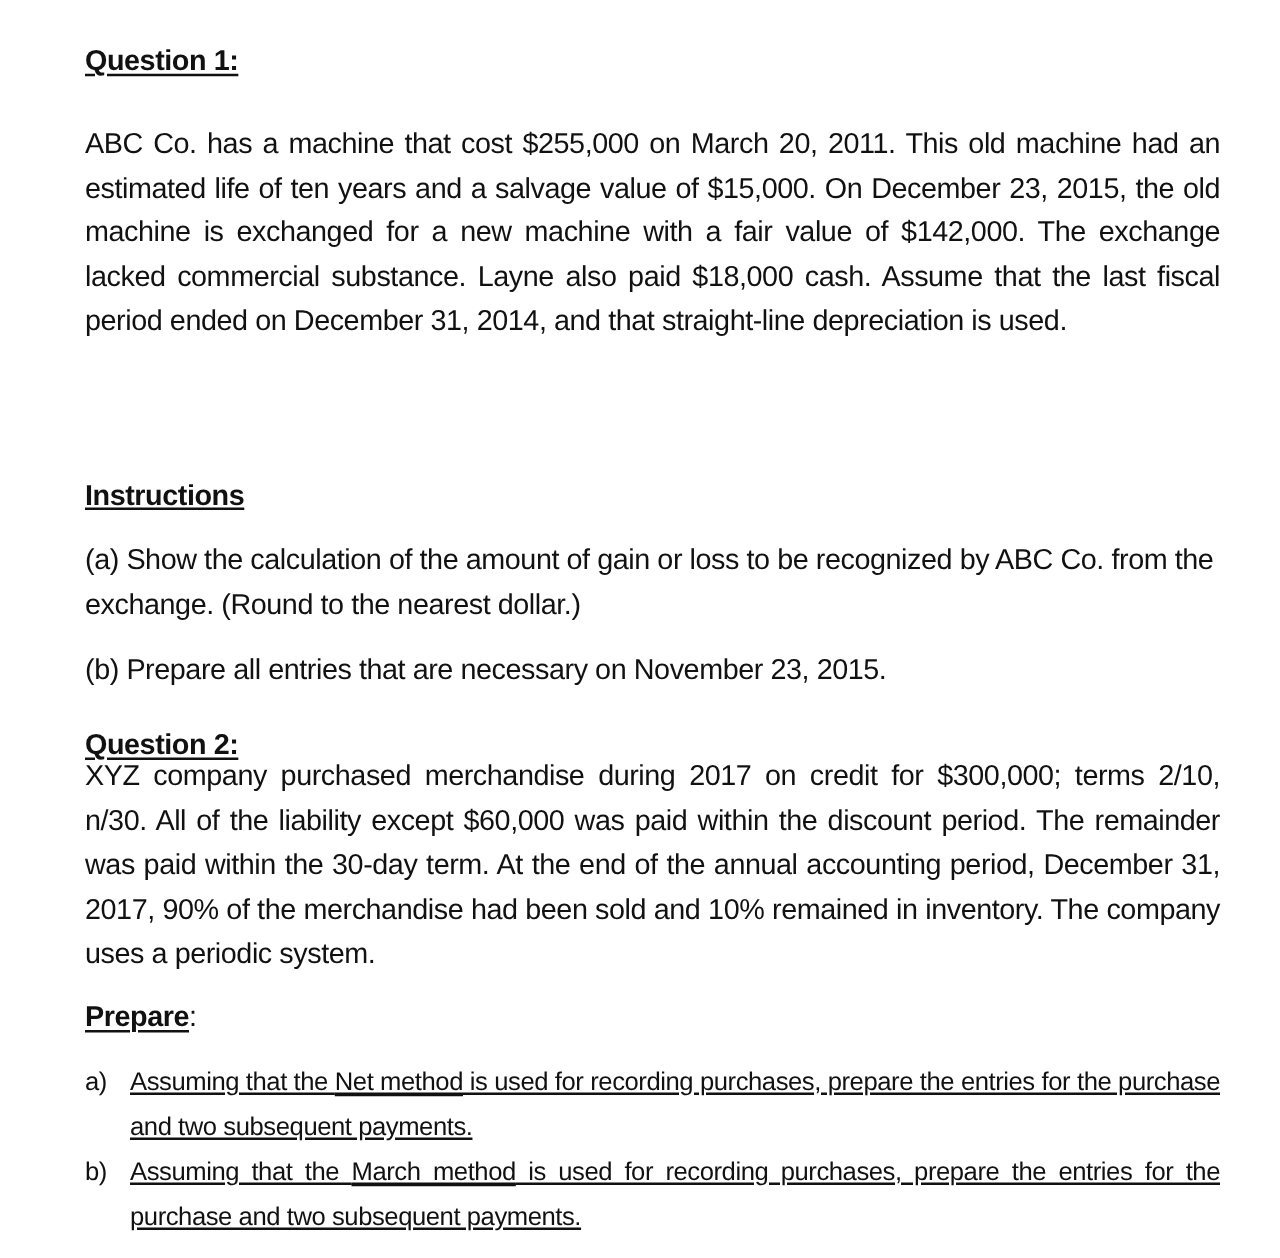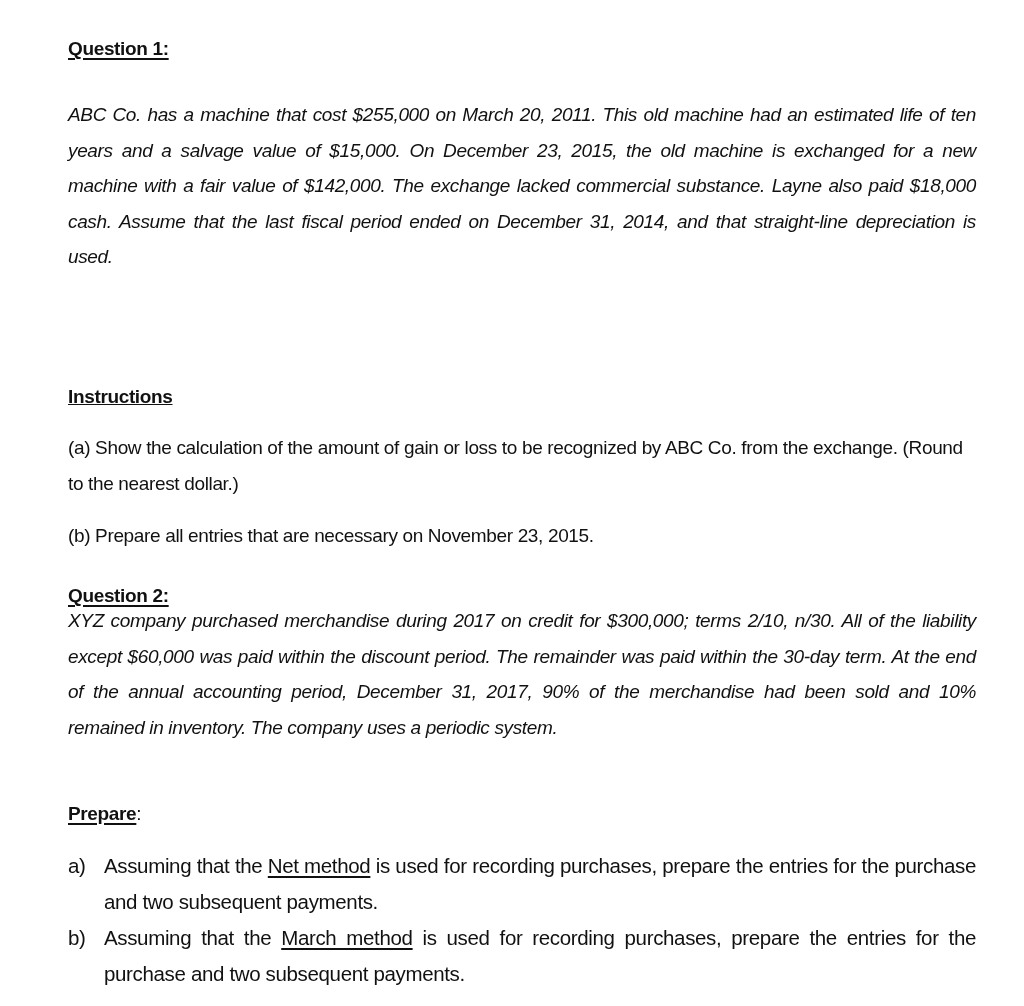--- a/index.html
+++ b/index.html
@@ -18,28 +18,27 @@
     .page {
       position: absolute;
       left: 68px;
       top: 0;
       width: 908px;
     }
     .blk {
       position: absolute;
       left: 0;
       width: 908px;
-      font-size: 19px;
+      font-size: 23px;
       line-height: 35.5px;
       letter-spacing: -0.35px;
     }
     .just {
       text-align: justify;
       text-align-last: left;
-      font-style: italic;
     }
     .heading {
       font-weight: bold;
       text-decoration: underline;
       text-underline-offset: 3px;
       text-decoration-thickness: 2px;
     }
     .bold { font-weight: bold; text-decoration: underline; }
     .u {
       text-decoration: underline;
@@ -57,20 +56,21 @@
     .list-marker {
       position: absolute;
       left: 0;
       top: 0;
       width: 36px;
     }
     .list-text {
       margin-left: 36px;
       text-align: justify;
       text-align-last: left;
+      text-decoration: underline;
     }
   </style>
 </head>
 <body>
 
 <div class="page">
 
   <section>
     <div class="blk heading" style="top:31px;">Question 1:</div>
 

